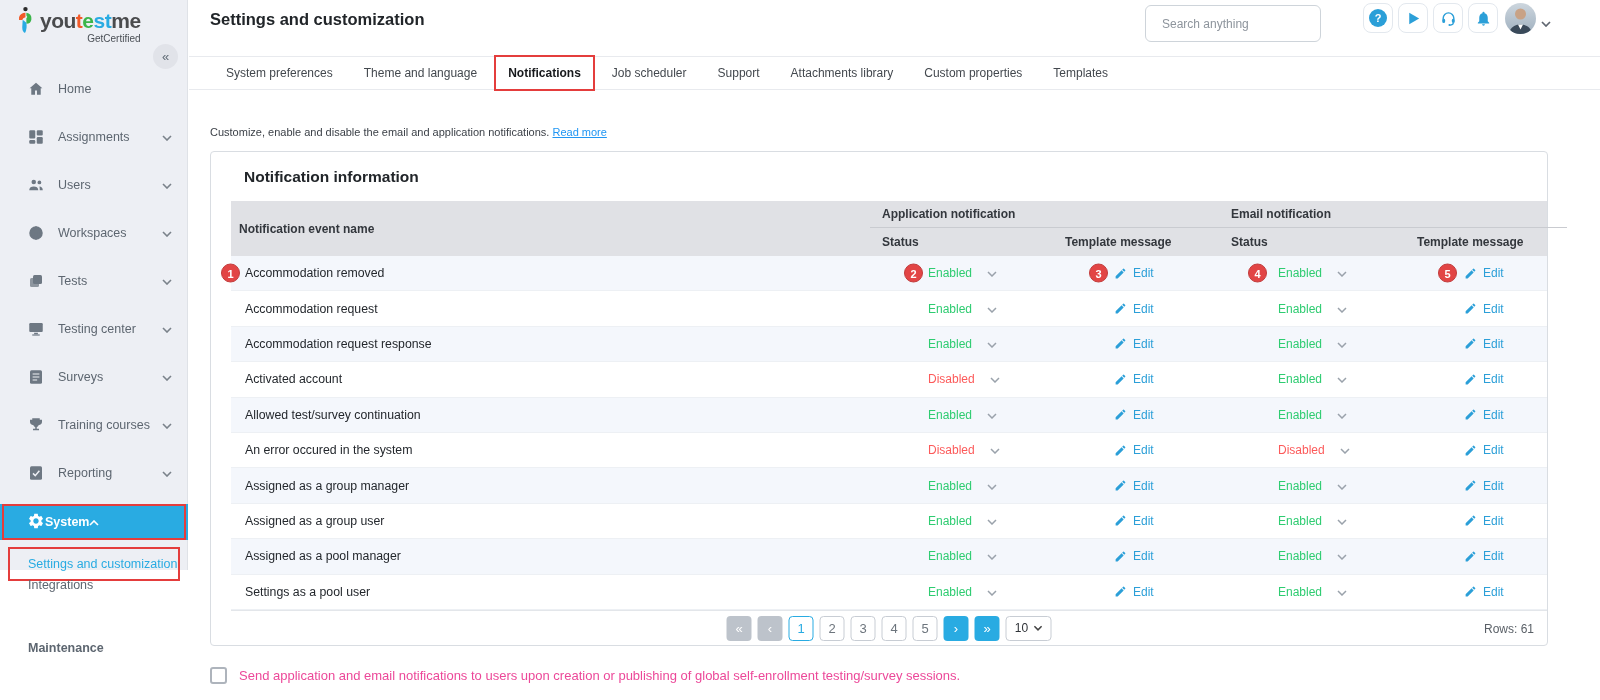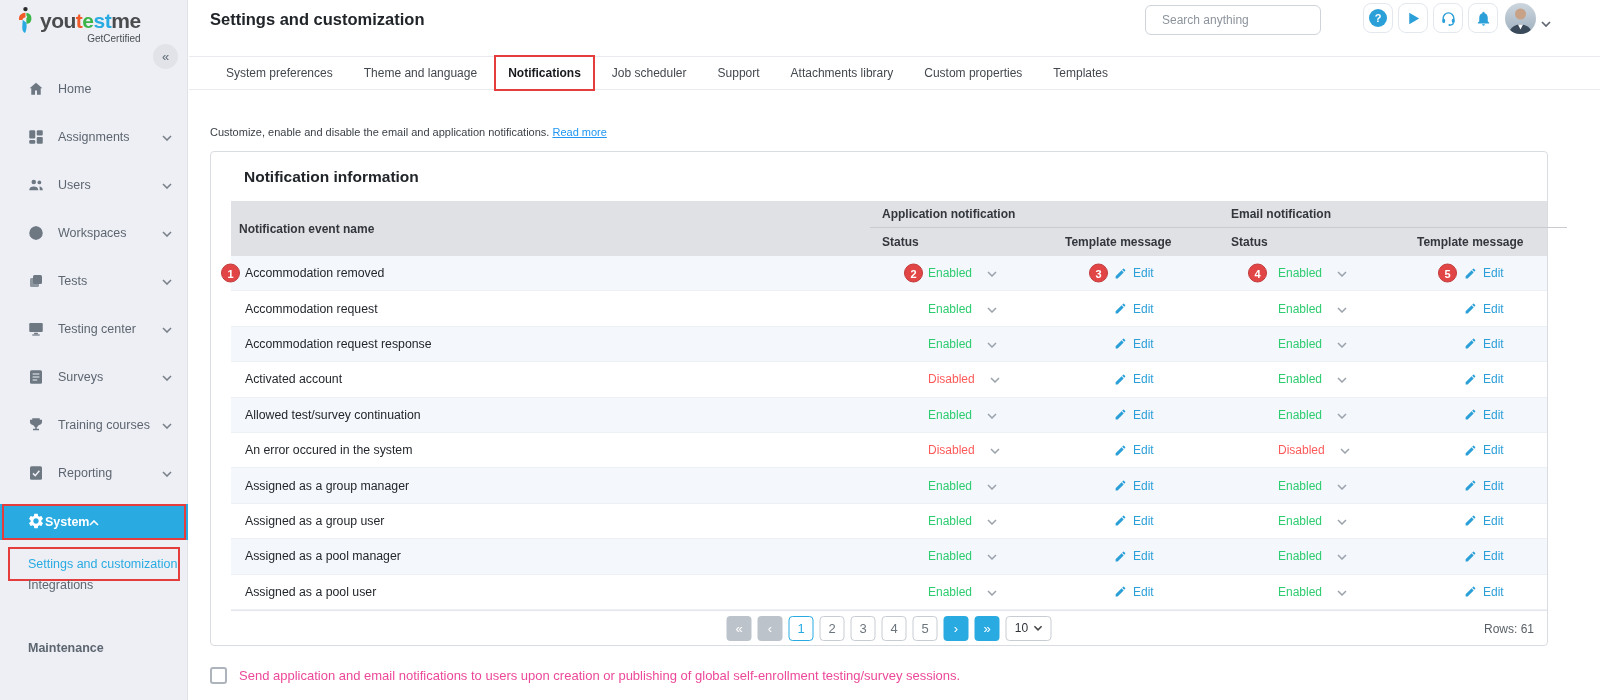--- a/index.html
+++ b/index.html
@@ -1,20 +1,20 @@
 <!DOCTYPE html>
 <html><head>
 <meta charset="utf-8">
 <style>
   * { margin:0; padding:0; box-sizing:border-box; }
   html,body { width:1600px; height:700px; overflow:hidden; background:#fff;
     font-family:"Liberation Sans", sans-serif; }
 
   
-  .sidebar { position:absolute; left:0; top:0; width:188px; height:700px;
+  .sidebar { position:absolute; left:0; top:0; width:188px; height:570px;
     background:#edeff4; border-right:1px solid #dfe2e7; }
   .logo-block { position:absolute; left:14px; top:6px; }
   .logo-row { display:flex; align-items:center; gap:4px; }
   .logo-text { font-size:21px; font-weight:700; letter-spacing:-0.5px; }
   .lg-dark { color:#4a4b4d; } .lg-orange { color:#f15a29; }
   .lg-green { color:#3bb54a; } .lg-blue { color:#29abe2; }
   .logo-tag { text-align:right; font-size:10px; color:#4a4f55; margin-top:-3px; }
   .collapse-btn { position:absolute; top:44px; right:9px; width:25px; height:25px;
     border-radius:50%; background:#e1e3e9; color:#5f6a75; border:none;
     font-size:13px; display:flex; align-items:center; justify-content:center; cursor:pointer; }
@@ -37,21 +37,21 @@
   .sub-settings::after { content:''; position:absolute; inset:0 8px;
     border:2px solid #e43d3c; pointer-events:none; }
   .sub-integrations { top:569px; height:32px; }
   .sub-maintenance { top:632px; height:32px;font-weight:bold; }
 
   
   .main { position:absolute; left:189px; top:0; width:1411px; height:700px; background:#fff; }
   .topbar { position:relative; height:56px; background:#fff; }
   .page-title { position:absolute; left:21px; top:10px; font-size:16.5px;
     font-weight:700; color:#212529; }
-  .search-box { position:absolute; left:956px; top:5px; width:176px; height:30px;
+  .search-box { position:absolute; left:956px; top:5px; width:176px; height:37px;
     border:1px solid #ced4da; border-radius:6px; background:#fff; display:flex;
     align-items:center; gap:7px; padding:0 9px; }
   .search-box svg { width:14px; height:14px; stroke:#5f6368; fill:none; stroke-width:2; }
   .search-box input { border:none; outline:none; flex:1; font-size:12px;
     font-family:"Liberation Sans", sans-serif; color:#333; background:transparent; }
   .search-box input::placeholder { color:#8d949c; }
   .top-icons { position:absolute; left:1174px; top:3px; display:flex; gap:5px; }
   .icon-btn { width:30px; height:30px; border:1px solid #e3e8ee; border-radius:8px;
     background:#fff; display:flex; align-items:center; justify-content:center; cursor:pointer; }
   .help-circle { width:18px; height:18px; border-radius:50%; background:#2b9fd8;
@@ -613,21 +613,21 @@
           <div class="cell cell-edit">
               <svg viewBox="0 0 24 24">
                 <path d="M3 17.25V21h3.75L17.81 9.94l-3.75-3.75L3 17.25zM20.71 7.04a1 1 0 0 0 0-1.41l-2.34-2.34a1 1 0 0 0-1.41 0l-1.83 1.83 3.75 3.75 1.83-1.83z"></path>
               </svg>
               <span>Edit</span>
             </div>
         </div>
 
         <div class="t-row">
           <div class="cell name-cell">
-              <span>Assigned as a pool user</span>
+              <span>Settings as a pool user</span>
             </div>
           <div class="cell cell-status">
               <span class="status-val st-enabled">Enabled</span>
               <span class="chev-s"><svg viewBox="0 0 10 6">
                   <path d="M1 1l4 4 4-4"></path>
                 </svg></span>
             </div>
           <div class="cell cell-edit">
               <svg viewBox="0 0 24 24">
                 <path d="M3 17.25V21h3.75L17.81 9.94l-3.75-3.75L3 17.25zM20.71 7.04a1 1 0 0 0 0-1.41l-2.34-2.34a1 1 0 0 0-1.41 0l-1.83 1.83 3.75 3.75 1.83-1.83z"></path>

